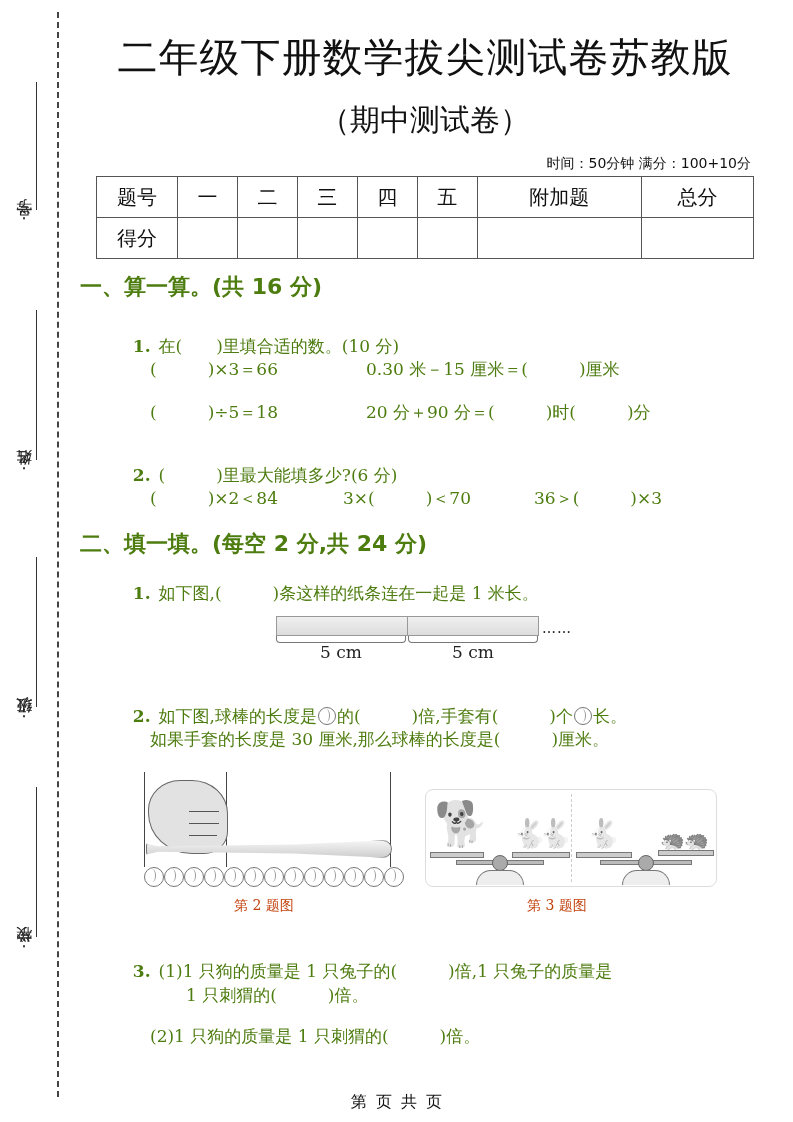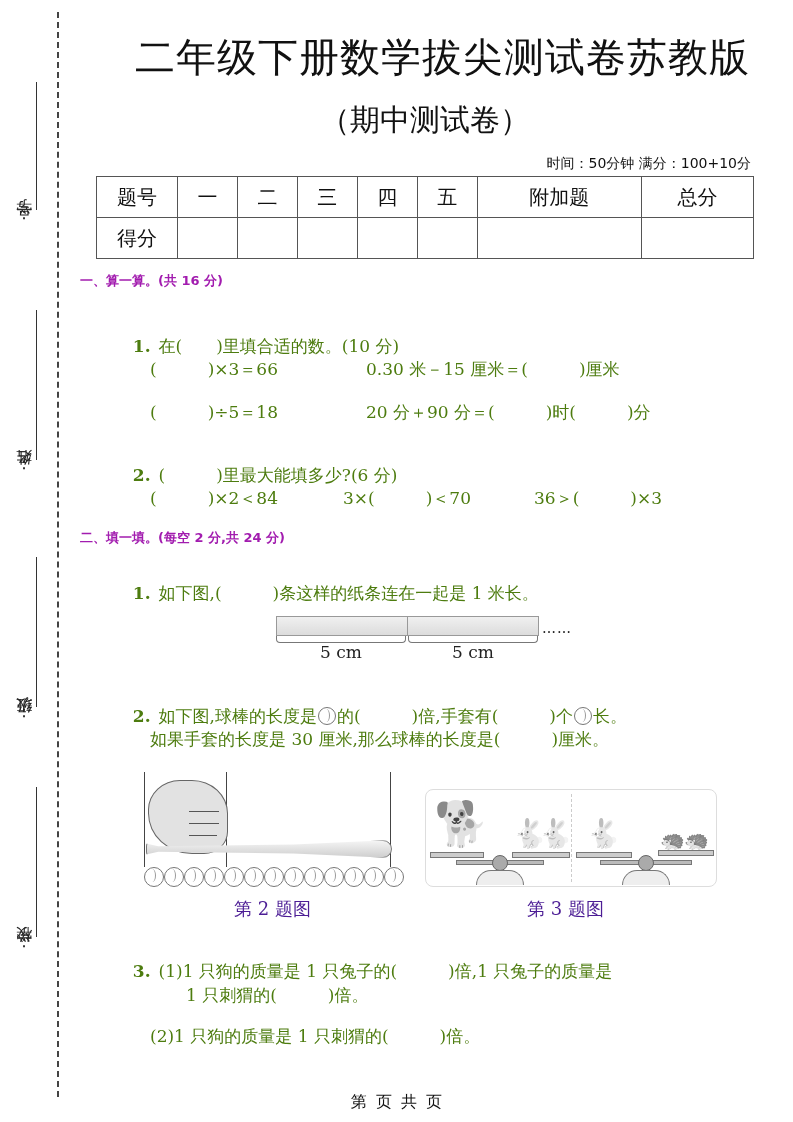--- a/index.html
+++ b/index.html
@@ -3,49 +3,49 @@
 <meta charset="utf-8">
 <style>
   html, body { margin: 0; padding: 0; background: #ffffff; }
   body { width: 793px; height: 1122px; position: relative; overflow: hidden; color: #1a1a1a; font-family: "DejaVu Serif", serif; }
 
   
   .margin-line { position: absolute; left: 57px; top: 12px; width: 0; height: 1085px; border-left: 2px dashed #444; }
   .margin-label { position: absolute; left: 14px; width: 30px; writing-mode: vertical-rl; transform: rotate(180deg); font-family: "DejaVu Sans", sans-serif; font-size: 16px; color: #222; }
   .margin-underline { position: absolute; left: 36px; width: 0; border-left: 1.5px solid #333; }
 
-  .title { position: absolute; left: 100px; top: 30px; width: 650px; text-align: right; font-family: "DejaVu Sans", sans-serif; font-size: 40px; letter-spacing: 1px; color: #111; }
+  .title { position: absolute; left: 100px; top: 30px; width: 650px; text-align: center; font-family: "DejaVu Sans", sans-serif; font-size: 40px; letter-spacing: 1px; color: #111; }
   .subtitle { position: absolute; left: 100px; top: 100px; width: 650px; text-align: center; font-family: "DejaVu Sans", sans-serif; font-size: 30px; color: #111; }
   .meta { position: absolute; right: 42px; top: 155px; font-family: "DejaVu Sans", sans-serif; font-size: 14px; color: #111; }
 
   table.score { position: absolute; left: 96px; top: 176px; width: 658px; border-collapse: collapse; font-family: "DejaVu Sans", sans-serif; }
   table.score td { border: 1.5px solid #555; height: 38px; text-align: center; font-size: 20px; color: #111; }
   table.score td.first { width: 78px; }
 
-  .section { position: absolute; left: 80px; font-family: "DejaVu Sans", sans-serif; font-size: 13px; font-weight: bold; color: #a21caf; }
+  .section { position: absolute; left: 80px; font-family: "DejaVu Sans", sans-serif; font-size: 22px; font-weight: bold; color: #4d7c0f; }
   .line { position: absolute; font-size: 17px; color: #4d7c0f; white-space: pre; }
   .qnum { font-weight: bold; font-family: "DejaVu Serif", serif; margin-right: 8px; }
 
   .strip-wrap { position: absolute; left: 276px; top: 616px; width: 320px; height: 50px; }
   .strip { position: absolute; top: 0; height: 18px; background: linear-gradient(#f0f0f0, #dcdcdc); border: 1px solid #999; }
   .strip-label { position: absolute; top: 26px; font-size: 17px; color: #222; }
   .brace { position: absolute; top: 20px; height: 6px; border: 1px solid #777; border-top: none; border-radius: 0 0 4px 4px; }
   .dots { position: absolute; left: 266px; top: 4px; font-size: 14px; letter-spacing: 1px; color: #222; }
 
   .ball { display: inline-block; width: 16px; height: 16px; border: 1px solid #777; border-radius: 50%; vertical-align: -3px; margin: 0 1px; position: relative; }
   .ball::after { content: ""; position: absolute; left: 4px; top: 1px; width: 6px; height: 13px; border-right: 1px solid #999; border-radius: 50%; }
 
   .fig2 { position: absolute; left: 142px; top: 772px; width: 270px; height: 118px; }
   .vline { position: absolute; top: 0; width: 0; height: 95px; border-left: 1px solid #444; }
   .glove { position: absolute; left: 6px; top: 8px; width: 78px; height: 72px; background: #e2e2e2; border: 1px solid #666; border-radius: 40% 45% 30% 55%; }
   .glove-line { position: absolute; height: 0; border-top: 1px solid #555; }
   .bat { position: absolute; left: 4px; top: 68px; width: 244px; height: 16px; background: linear-gradient(#f4f4f4, #cfcfcf); border: 1px solid #777; border-radius: 8px 12px 12px 8px; clip-path: polygon(0 20%, 5% 35%, 60% 25%, 100% 0, 100% 100%, 60% 75%, 5% 65%, 0 80%); }
   .balls-row { position: absolute; left: 2px; top: 95px; display: flex; }
   .balls-row .ball { width: 18px; height: 18px; margin: 0; }
-  .fig-caption { position: absolute; font-size: 18px; color: #4c1d95; }
+  .fig-caption { position: absolute; font-size: 14px; color: #c2410c; }
 
   .fig3 { position: absolute; left: 425px; top: 789px; width: 290px; height: 96px; border: 1px solid #ddd; border-radius: 8px; }
   .fig3 .divider { position: absolute; left: 145px; top: 4px; height: 88px; border-left: 1px dashed #ccc; }
   .pan { position: absolute; height: 4px; background: #ccc; border: 1px solid #777; }
   .beam { position: absolute; height: 3px; background: #bbb; border: 1px solid #777; }
   .pivot { position: absolute; width: 14px; height: 14px; border-radius: 50%; background: #aaa; border: 1px solid #666; }
   .base { position: absolute; width: 46px; height: 14px; border: 1px solid #777; border-bottom: none; border-radius: 24px 24px 0 0; background: #eee; }
   .animal { position: absolute; font-size: 28px; line-height: 1; filter: grayscale(100%); opacity: .75; }
 
   .footer { position: absolute; left: 0; width: 793px; top: 1092px; text-align: center; font-family: "DejaVu Sans", sans-serif; font-size: 16px; color: #111; word-spacing: 4px; }

